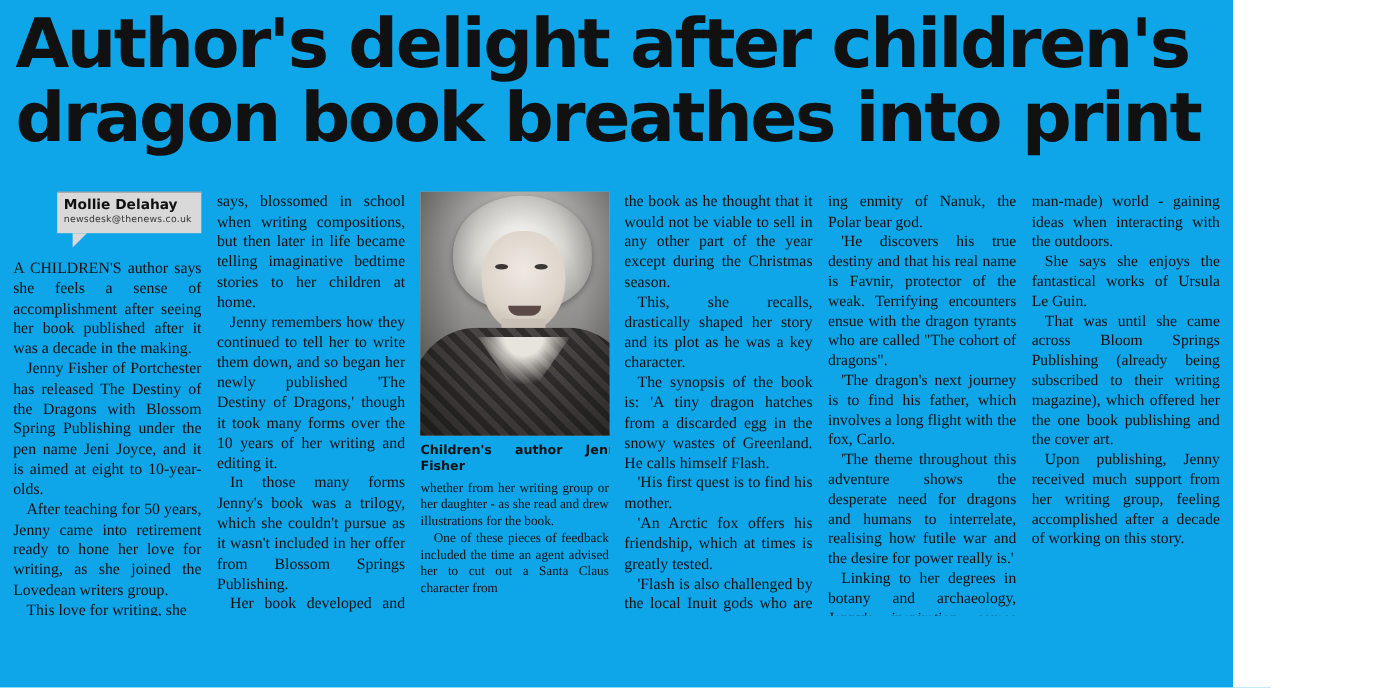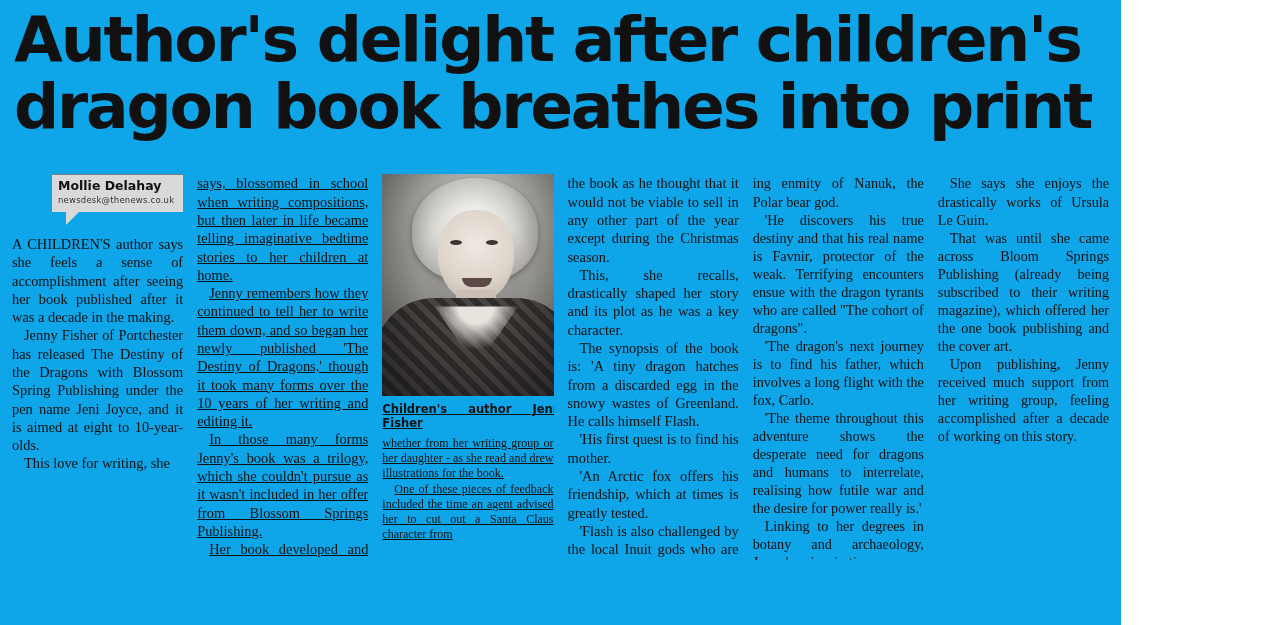--- a/index.html
+++ b/index.html
@@ -65,21 +65,21 @@
     height: 386px;
     position: relative;
   }
   .col p {
     margin: 0;
     text-indent: 12px;
   }
   .col p.first {
     text-indent: 0;
   }
-  .col.c2, .col.c3 { width: 186px; text-decoration: underline; }
+  .col.c2, .col.c3 { width: 186px; }
   .col.c1 { width: 186px; }
   
   .byline {
     position: relative;
     margin-bottom: 10px;
     padding-left: 40px;
   }
   .byline-inner {
     background: #d9d9d9;
     border-top: 1px solid #7d7d7d;
@@ -224,20 +224,21 @@
     <div class="col c1">
       <div class="byline">
         <div class="byline-inner">
           <div class="byline-name">Mollie Delahay</div>
           <div class="byline-email">newsdesk@thenews.co.uk</div>
         </div>
         <div class="byline-tail"></div>
       </div>
       <p class="first">A CHILDREN'S author says she feels a sense of accomplishment after seeing her book published after it was a decade in the making.</p>
       <p>Jenny Fisher of Portchester has released The Destiny of the Dragons with Blossom Spring Publishing under the pen name Jeni Joyce, and it is aimed at eight to 10-year-olds.</p>
+      <p>After teaching for 50 years, Jenny came into retirement ready to hone her love for writing, as she joined the Lovedean writers group.</p>
       <p>This love for writing, she</p>
     </div>
 
     <div class="col c2">
       <p class="first">says, blossomed in school when writing compositions, but then later in life became telling imaginative bedtime stories to her children at home.</p>
       <p>Jenny remembers how they continued to tell her to write them down, and so began her newly published 'The Destiny of Dragons,' though it took many forms over the 10 years of her writing and editing it.</p>
       <p>In those many forms Jenny's book was a trilogy, which she couldn't pursue as it wasn't included in her offer from Blossom Springs Publishing.</p>
       <p>Her book developed and took shape with the feedback she received over the years,</p>
     </div>
 
@@ -275,19 +276,20 @@
 
     <div class="col c5">
       <p class="first">ing enmity of Nanuk, the Polar bear god.</p>
       <p>'He discovers his true destiny and that his real name is Favnir, protector of the weak. Terrifying encounters ensue with the dragon tyrants who are called "The cohort of dragons".</p>
       <p>'The dragon's next journey is to find his father, which involves a long flight with the fox, Carlo.</p>
       <p>'The theme throughout this adventure shows the desperate need for dragons and humans to interrelate, realising how futile war and the desire for power really is.'</p>
       <p>Linking to her degrees in botany and archaeology, Jenny's inspiration comes from the natural (as well as the</p>
     </div>
 
     <div class="col c6">
-      <p>She says she enjoys the drastically works of Ursula Le Guin.</p>
+      <p class="first">man-made) world - gaining ideas when interacting with the outdoors.</p>
+      <p>She says she enjoys the fantastical works of Ursula Le Guin.</p>
       <p>That was until she came across Bloom Springs Publishing (already being subscribed to their writing magazine), which offered her the one book publishing and the cover art.</p>
       <p>Upon publishing, Jenny received much support from her writing group, feeling accomplished after a decade of working on this story.</p>
     </div>
 
   </div>
 </div>
 
 </body></html>

